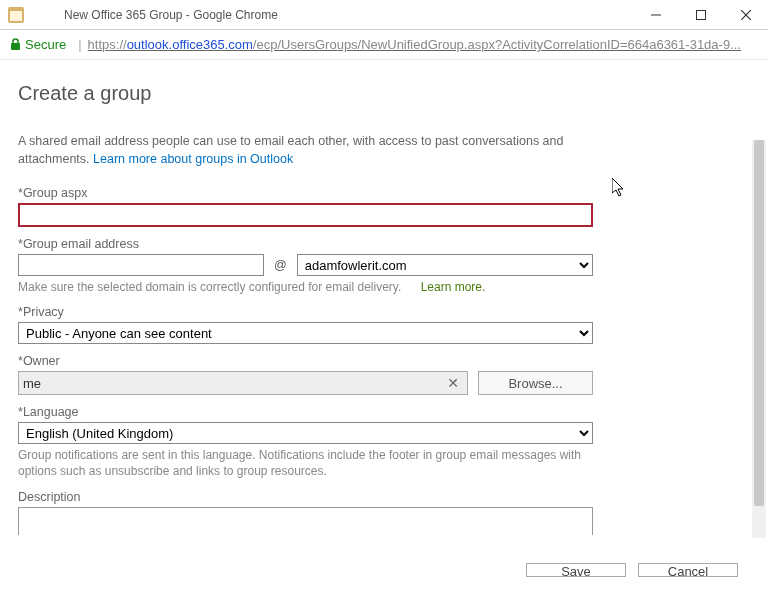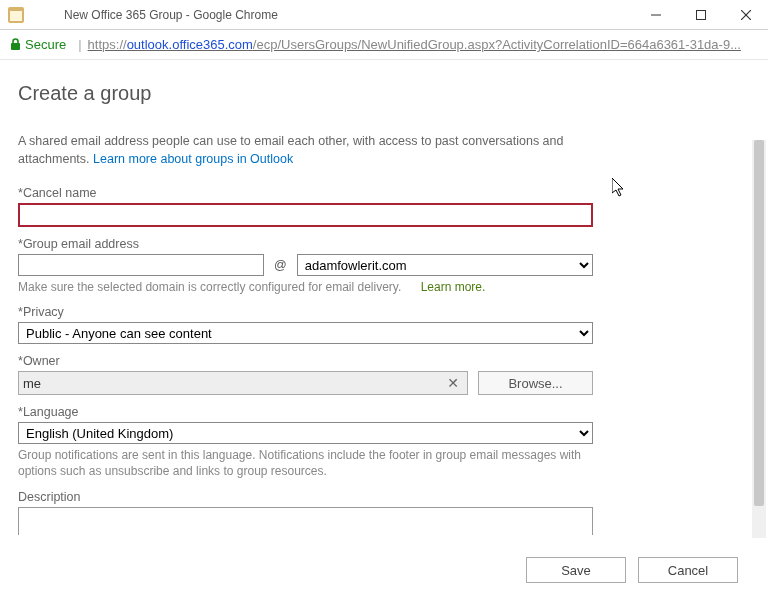--- a/index.html
+++ b/index.html
@@ -111,21 +111,21 @@
       resize: none; font-family: inherit; font-size: 13px;
       padding: 2px 4px;
     }
     .footer {
       position: absolute; bottom: 0; right: 0; left: 0;
       height: 56px; display: flex; justify-content: flex-end;
       align-items: center; padding-right: 30px; gap: 12px;
       background: #fff;
     }
     .footer-btn {
-      width: 100px; height: 26px;
+      width: 100px; height: 14px;
       border: 1px solid #aaa; background: #fff;
       font-family: inherit; font-size: 13px; color: #444;
     }
     .scrollbar-track {
       position: absolute; right: 2px; top: 80px; bottom: 60px;
       width: 14px; background: #f0f0f0;
     }
     .scrollbar-thumb {
       position: absolute; left: 2px; right: 2px; top: 0;
       height: 92%; background: #c8c8c8; border-radius: 2px;
@@ -186,21 +186,21 @@
 <div class="content-wrap">
   <div class="content">
     <h1 class="page-title">Create a group</h1>
 
     <div class="form-area">
       <p class="intro">
         <span>A shared email address people can use to email each other, with access to past conversations and attachments. </span><a href="#">Learn more about groups in Outlook</a>
       </p>
 
       <div class="row">
-        <label class="field-label req">Cancel name</label>
+        <label class="field-label req">Group aspx</label>
         <input type="text" class="text-input group-name-input" value="" style="">
       </div>
 
       <div class="row">
         <label class="field-label req">Group email address</label>
         <div class="email-row">
           <input type="text" class="text-input email-local" value="" style="">
           <span class="at-sign">@</span>
           <select class="domain-select">
             <option>adamfowlerit.com</option>

